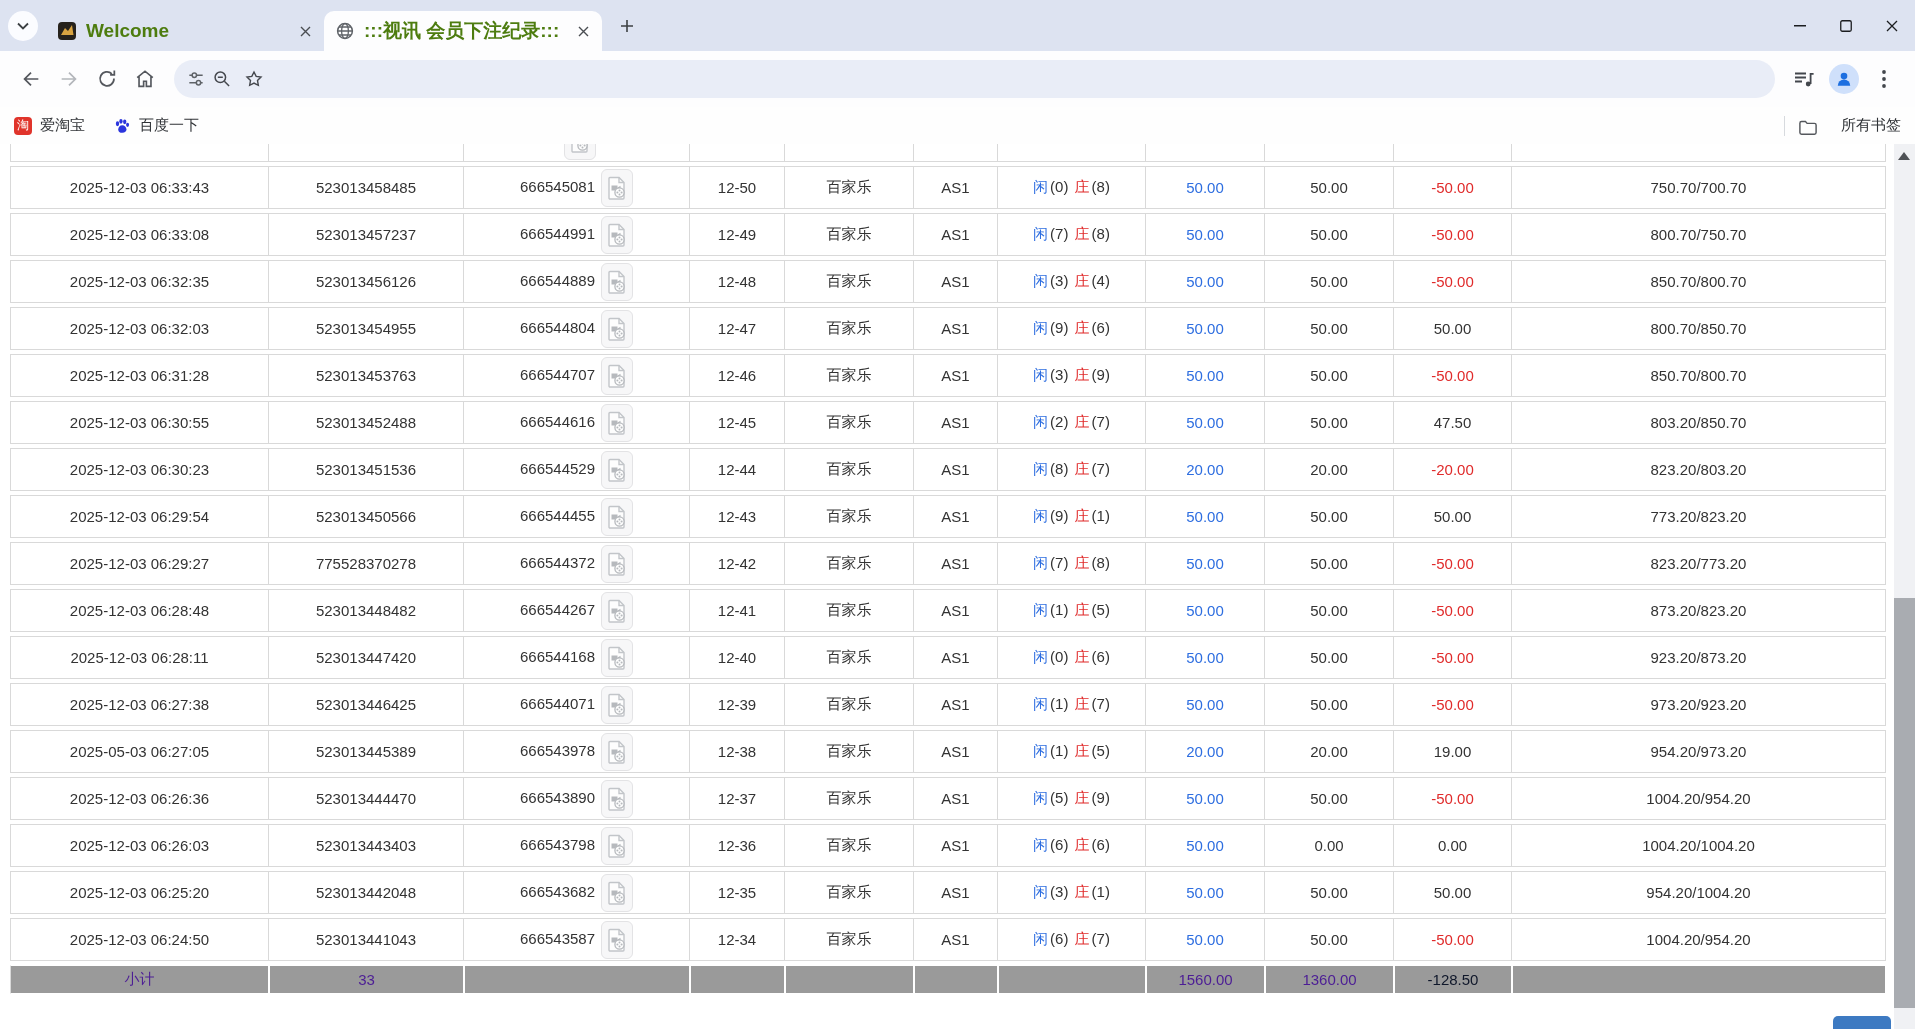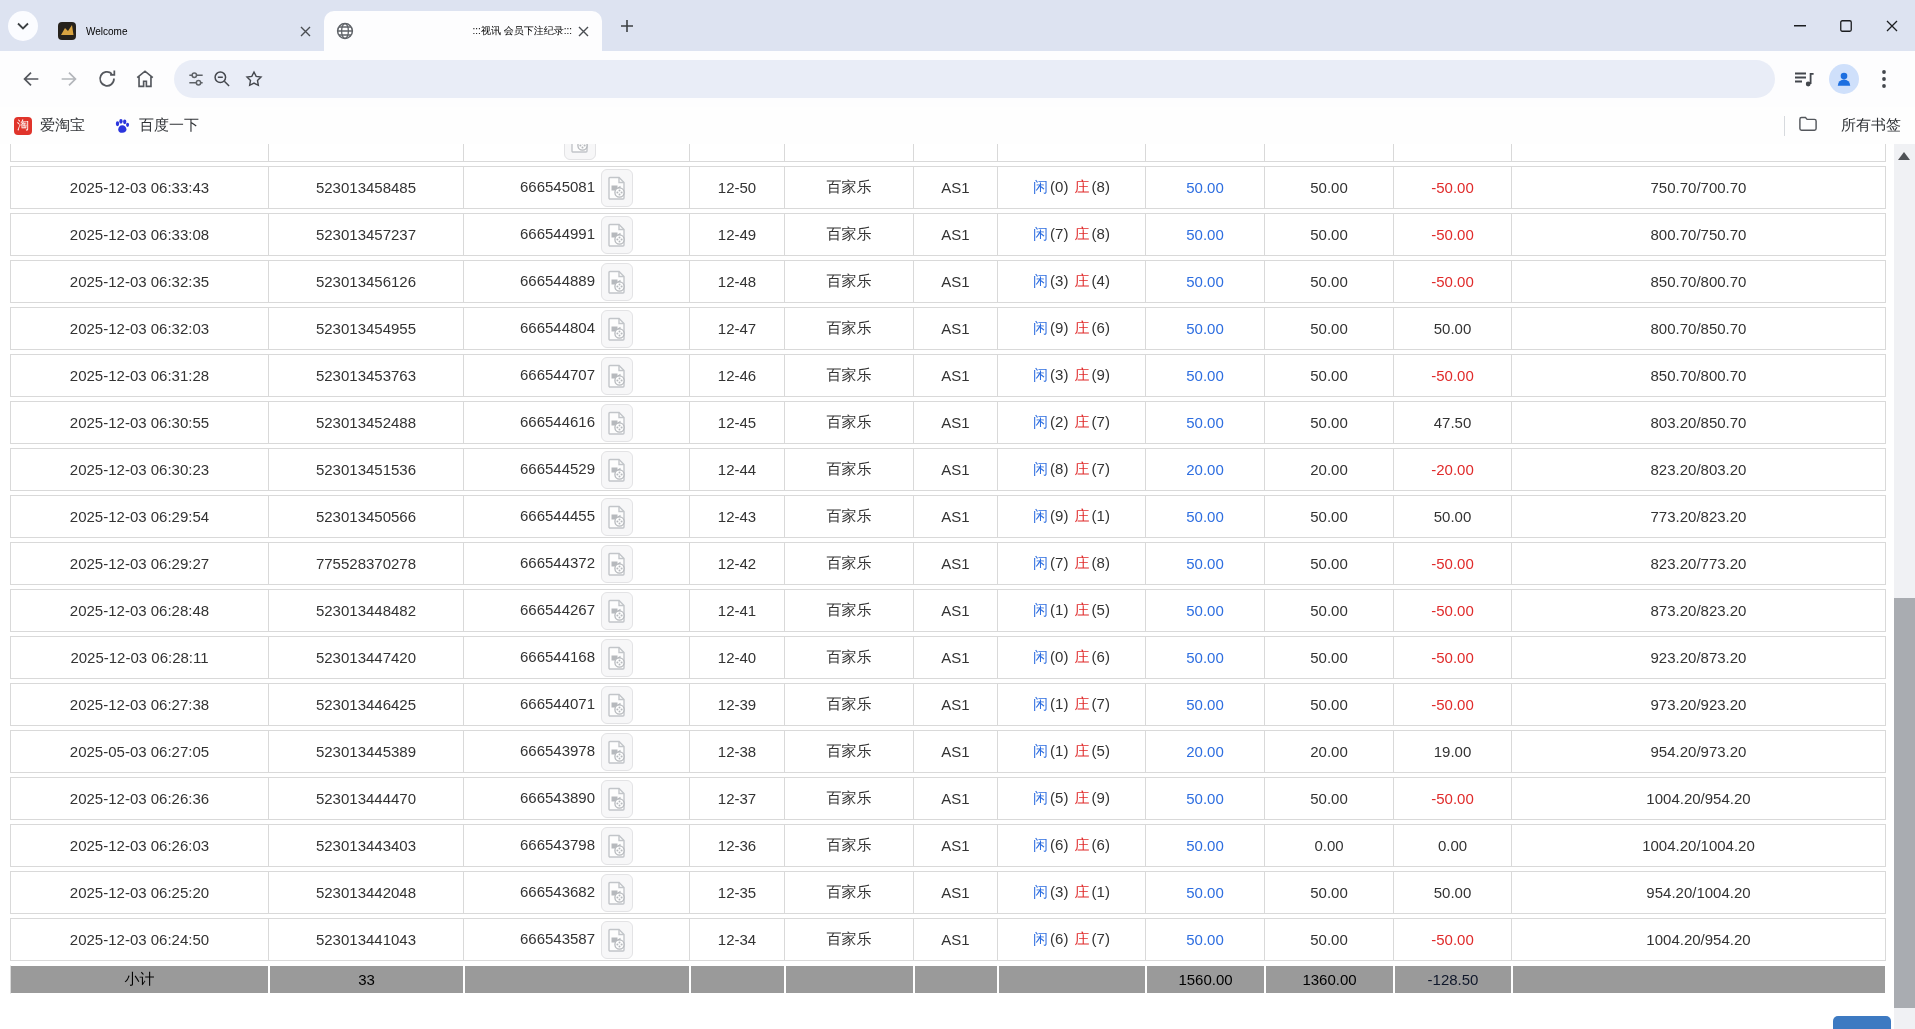--- a/index.html
+++ b/index.html
@@ -3,55 +3,55 @@
 <meta charset="utf-8">
 <style>
   * { box-sizing: border-box; margin: 0; padding: 0; }
   html,body { width:1915px; height:1029px; overflow:hidden; }
   body { font-family:"Liberation Sans","DejaVu Sans",sans-serif; background:#fff; }
 
   
   .tabstrip { height:51px; background:#dde3f1; display:flex; align-items:flex-end; padding-left:8px; position:relative; }
   .chevron-btn { width:30px; height:30px; border-radius:50%; background:#fbfcff; align-self:center; display:flex; align-items:center; justify-content:center; margin-right:8px; cursor:pointer; }
   .tab { width:278px; height:40px; border-radius:10px 10px 0 0; display:flex; align-items:center; padding:0 8px 0 12px; cursor:pointer; }
-  .tab.active { background:#fdfdfe;text-align:right; }
+  .tab.active { background:#fdfdfe; }
   .tab .favicon { width:18px; height:18px; margin-right:10px; flex:0 0 auto; }
-  .tab .tab-title { flex:1; font-size:10px; color:#000000; white-space:nowrap; overflow:hidden; }
+  .tab .tab-title { flex:1; font-size:19px; color:#4d7c0f; white-space:nowrap; overflow:hidden;font-weight:bold; }
   .tab .tab-close { width:22px; height:22px; border-radius:50%; display:flex; align-items:center; justify-content:center; flex:0 0 auto; }
   .newtab-btn { width:30px; height:30px; align-self:center; margin-left:10px; display:flex; align-items:center; justify-content:center; cursor:pointer; }
   .win-controls { margin-left:auto; align-self:stretch; display:flex; }
   .win-btn { width:46px; height:51px; display:flex; align-items:center; justify-content:center; cursor:pointer; }
 
   
   .toolbar { height:56px; background:#fdfdfe; display:flex; align-items:center; padding:0 12px; }
   .nav-btn { width:38px; height:38px; display:flex; align-items:center; justify-content:center; border-radius:50%; cursor:pointer; flex:0 0 auto; }
   .omnibox { flex:1; height:38px; background:#e9edf7; border-radius:19px; display:flex; align-items:center; padding:0 8px 0 12px; margin:0 10px; overflow:hidden; }
   .omni-url { flex:1; font-size:16px; color:#1d1f23; white-space:nowrap; overflow:hidden; margin:0 10px; }
   .pill-btn { width:32px; height:32px; display:flex; align-items:center; justify-content:center; border-radius:50%; cursor:pointer; flex:0 0 auto; }
   .avatar { width:30px; height:30px; border-radius:50%; background:#cfe0fb; display:flex; align-items:center; justify-content:center; margin:0 6px; cursor:pointer; }
 
   
   .bookmarks { height:37px; background:#fefefe; display:flex; align-items:center; padding:0 14px; font-size:15px; color:#2f3236; }
   .bm-item { display:flex; align-items:center; gap:8px; margin-right:28px; cursor:pointer; white-space:nowrap; }
   .tb-badge { width:18px; height:18px; border-radius:4px; background:#e0342b; color:#fff; font-size:12px; display:flex; align-items:center; justify-content:center; }
   .bm-spacer { flex:1; }
   .bm-divider { width:1px; height:20px; background:#d7dade; margin-right:14px; }
-  .bm-all { display:flex; align-items:flex-start; gap:24px; cursor:pointer; white-space:nowrap; }
+  .bm-all { display:flex; align-items:flex-end; gap:24px; cursor:pointer; white-space:nowrap; }
 
   
   .page { position:relative; height:885px; background:#fff; overflow:hidden; }
   .table-wrap { position:absolute; left:10px; top:-29px; width:1876px; }
   table { border-collapse:separate; border-spacing:0 4px; width:1876px; table-layout:fixed; font-size:15px; color:#333; }
   td { background:#fff; border:1px solid #d9d9d9; border-left:0; height:43px; text-align:center; padding:0; overflow:hidden; white-space:nowrap; }
   td:first-child { border-left:1px solid #d9d9d9; }
   .blue { color:#2e6ee0; }
   .red { color:#e02b2b; }
   .bet-cell span { margin:0 1px; }
   .vbtn { display:inline-flex; width:32px; height:38px; background:#f7f7f8; border:1px solid #e3e3e5; border-radius:6px; align-items:center; justify-content:center; vertical-align:middle; margin-left:6px; cursor:pointer; }
-  tfoot td { background:#9a9a9a; color:#000000; border:1px solid #fff; height:29px; }
+  tfoot td { background:#9a9a9a; color:#4c1d95; border:1px solid #fff; height:29px; }
   .sum-red { color:#0f172a; }
 
   
   .scrollbar { position:absolute; right:0; top:0; width:21px; height:885px; background:#f0f1f4; }
   .sb-up { position:absolute; top:8px; left:4px; width:0; height:0; border-left:6px solid transparent; border-right:6px solid transparent; border-bottom:8px solid #4e5155; cursor:pointer; }
   .sb-thumb { position:absolute; top:454px; left:0; width:21px; height:410px; background:#a9acb1; cursor:pointer; }
 
   .corner-btn { position:absolute; right:24px; bottom:-9px; width:58px; height:22px; background:#3d7ac2; border-radius:5px; cursor:pointer; }
 
   svg { display:block; }

